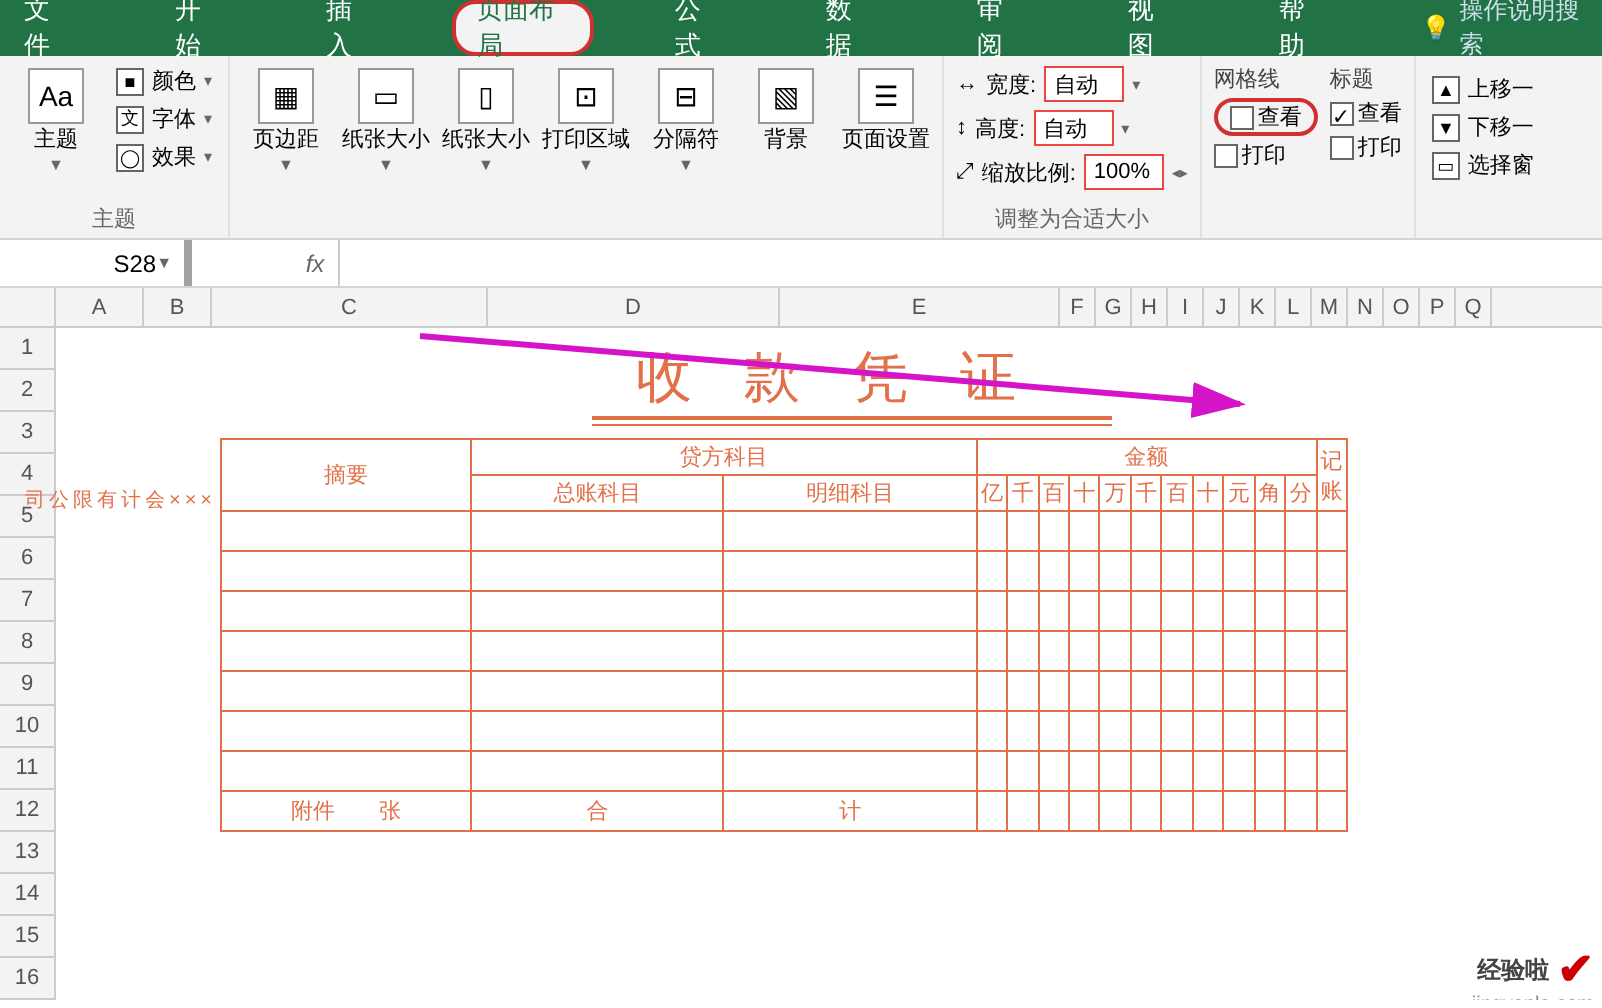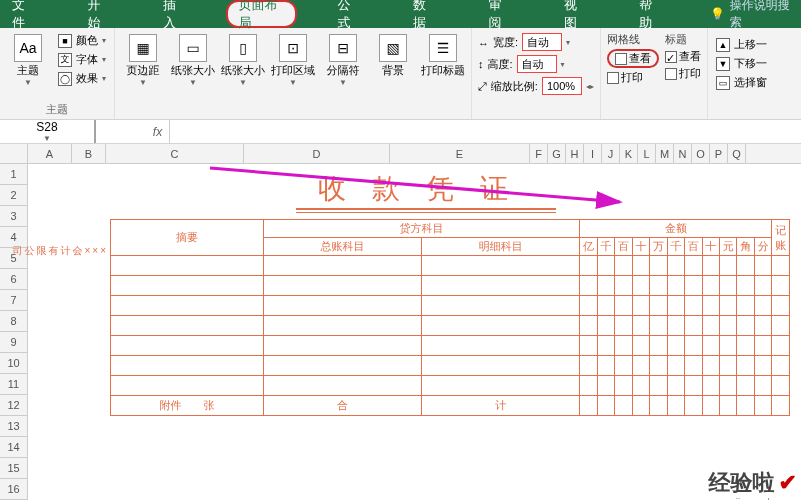--- a/index.html
+++ b/index.html
@@ -31,21 +31,21 @@
 .opt-col { display: flex; flex-direction: column; gap: 2px; font-size: 11px; }
 .opt-col .hdr { color: #444; }
 .chk { display: flex; align-items: center; gap: 2px; }
 .chk .box { width: 12px; height: 12px; border: 1px solid #666; background: #fff; }
 .chk.circled { border: 2px solid #d03030; border-radius: 12px; padding: 0 6px; }
 
 .arrange-col { display: flex; flex-direction: column; gap: 2px; font-size: 11px; padding-top: 4px; }
 
 
 .fx-bar { display: flex; align-items: center; border-bottom: 1px solid #d4d4d4; height: 24px; background: #fff; }
-.name-box { width: 96px; border-right: 2px solid #a3a3a3; padding: 0 6px; height: 100%; display: flex; align-items: center; justify-content: space-between; flex-direction: column; }
+.name-box { width: 96px; border-right: 4px solid #a3a3a3; padding: 0 6px; height: 100%; display: flex; align-items: center; justify-content: flex-end; }
 .fx-label { width: 24px; text-align: center; color: #666; font-style: italic; border-right: 1px solid #ccc; height: 100%; display: flex; align-items: center; justify-content: center; }
 .fx-input { flex: 1; padding: 0 6px; height: 100%; }
 
 
 .sheet-wrap { position: relative; }
 .colhdrs { display: flex; height: 20px; background: #f3f3f3; border-bottom: 1px solid #ccc; }
 .corner { width: 28px; border-right: 1px solid #ccc; }
 .colhdr { border-right: 1px solid #ccc; display: flex; align-items: center; justify-content: center; color: #555; font-size: 11px; }
 
 .rows { display: flex; }
@@ -57,30 +57,30 @@
 
 .receipt { position: absolute; left: 78px; top: 0; width: 640px; }
 .title { color: #e2714a; font-size: 28px; font-weight: 500; text-align: center; letter-spacing: 26px; padding: 6px 0 0; }
 .title-underline { border-bottom: 2px solid #e2714a; width: 260px; margin: 0 auto 2px; }
 .title-dbl { border-bottom: 1px solid #e2714a; width: 260px; margin: 0 auto 6px; }
 .meta-row { display: flex; color: #e2714a; font-size: 12px; padding: 2px 6px; align-items: center; }
 .meta-row .lab { }
 .meta-row .gap { flex: 1; }
 .meta-row .mid { position: absolute; left: 50%; transform: translateX(-50%); }
 
-table.rtab { border-collapse: collapse; width: 680px; margin-left: 4px; color: #e2714a; }
+table.rtab { border-collapse: collapse; width: 564px; margin-left: 4px; color: #e2714a; }
 table.rtab td, table.rtab th { border: 1px solid #e2714a; font-size: 11px; text-align: center; font-weight: normal; padding: 0; }
 table.rtab th { height: 18px; }
 table.rtab td { height: 20px; }
 .side-text { position: absolute; left: -12px; top: 80px; width: 12px; color: #e2714a; font-size: 10px; writing-mode: vertical-rl; display: flex; flex-direction: column; align-items: center; gap: 2px; }
 .side-text span { writing-mode: horizontal-tb; line-height: 1.4; }
 
 
 .watermark { position: absolute; right: 4px; bottom: 2px; font-size: 14px; color: #444; display: flex; align-items: center; gap: 4px; }
-.watermark .brand { font-weight: bold; font-size: 22px; text-align: center; }
+.watermark .brand { font-weight: bold; font-size: 12px; text-align: center; }
 .watermark .check { color: #c00; font-weight: bold; font-size: 22px; }
 .watermark .url { font-size: 10px; color: #888; position: absolute; right: 0; bottom: -10px; }
 
 
 .arrow { position: absolute; left: 170px; top: 14px; width: 460px; height: 62px; pointer-events: none; }
 
 .dd { font-size: 8px; color: #666; }
 </style>
 </head>
 <body>
@@ -157,21 +157,21 @@
           <div class="ico">⊟</div>
           <div class="lbl">分隔符</div>
           <span class="dd">▼</span>
         </div>
       <div class="big-btn">
           <div class="ico">▧</div>
           <div class="lbl">背景</div>
         </div>
       <div class="big-btn">
           <div class="ico">☰</div>
-          <div class="lbl">打印标题</div>
+          <div class="lbl">页面设置</div>
         </div>
     </div>
   </div>
 
   <div class="group">
     <div class="group-body">
       <div class="stack">
         <div class="fit-row">
             <span>↔</span>
             <span>宽度:</span>
@@ -185,20 +185,21 @@
             <span class="dd">▾</span>
           </div>
         <div class="fit-row">
             <span>⤢</span>
             <span>缩放比例:</span>
             <span class="fld">100%</span>
             <span class="dd">◂▸</span>
           </div>
       </div>
     </div>
+    <div class="group-label">调整为合适大小</div>
   </div>
 
   <div class="group">
     <div class="group-body">
       <div class="opt-col">
         <div class="hdr">网格线</div>
         <div class="chk circled">
             <span class="box"></span>
             <span>查看</span>
           </div>

